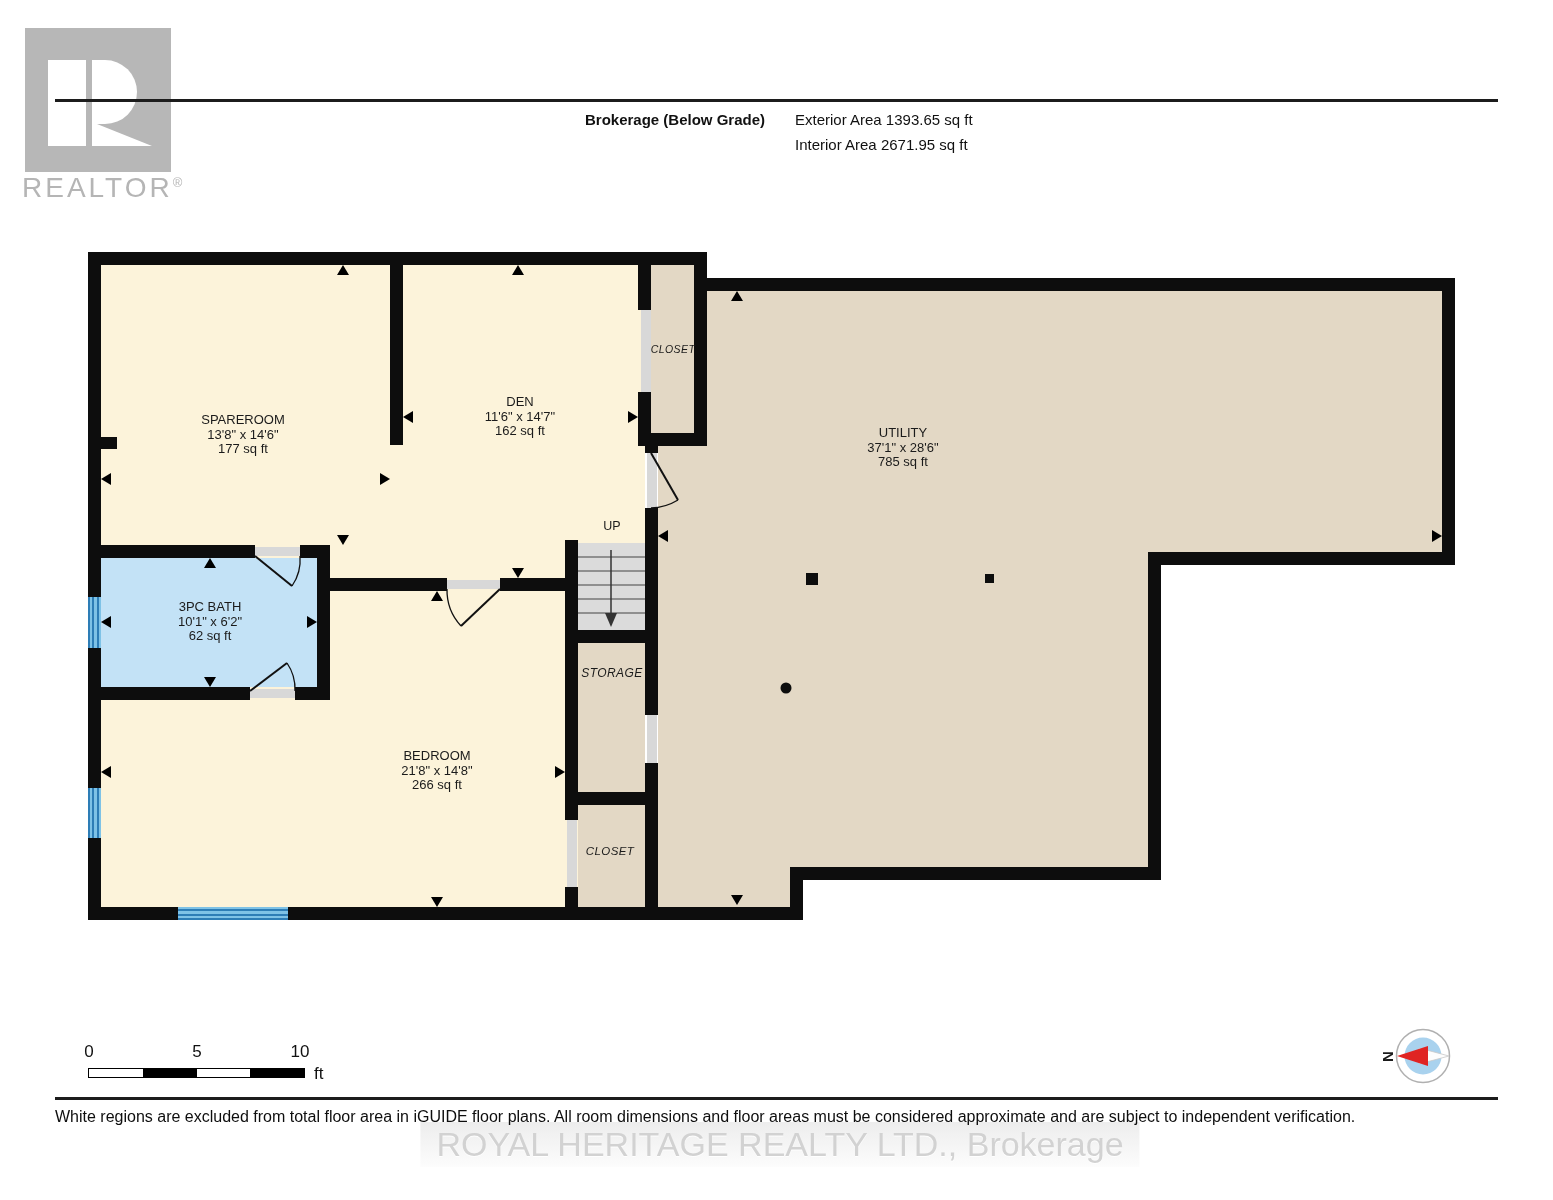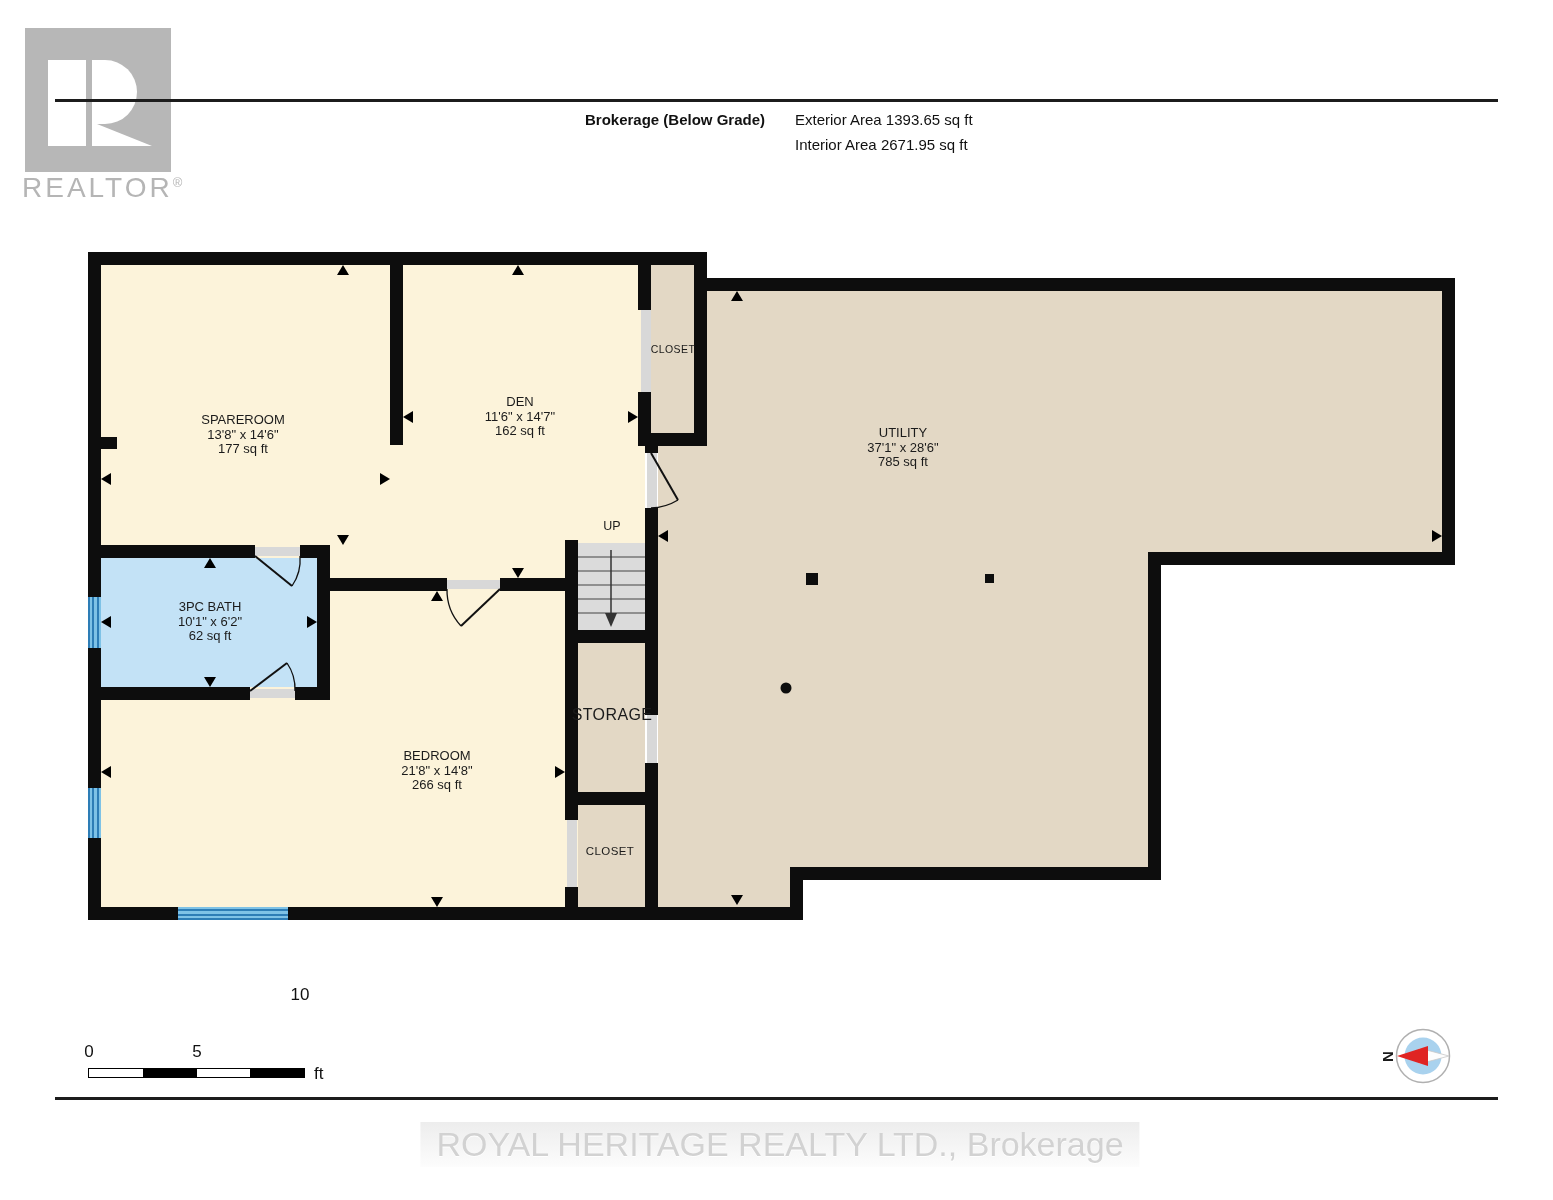--- a/index.html
+++ b/index.html
@@ -22,21 +22,21 @@
   
   .arr{position:absolute;display:block;width:0;height:0;z-index:5;}
   .au{border-left:6px solid transparent;border-right:6px solid transparent;border-bottom:10px solid #000;}
   .ad{border-left:6px solid transparent;border-right:6px solid transparent;border-top:10px solid #000;}
   .al{border-top:6px solid transparent;border-bottom:6px solid transparent;border-right:10px solid #000;}
   .ar{border-top:6px solid transparent;border-bottom:6px solid transparent;border-left:10px solid #000;}
   
   .room-label{position:absolute;transform:translate(-50%,-50%);text-align:center;z-index:6;
               font-size:13px;line-height:14.5px;color:#1b1b1b;white-space:nowrap;}
   .small-label{position:absolute;transform:translate(-50%,-50%);text-align:center;z-index:6;
-               font-size:10.5px;color:#1b1b1b;white-space:nowrap;letter-spacing:.4px;}
+               font-size:10.5px;color:#1b1b1b;white-space:nowrap;letter-spacing:.4px;font-style:italic;}
   .up-label{position:absolute;transform:translate(-50%,-50%);z-index:6;font-size:12.5px;color:#1b1b1b;}
   
   .title{position:absolute;left:0;top:55px;width:100%;text-align:center;font-size:28px;font-weight:bold;z-index:8;}
   .rule{position:absolute;left:55px;width:1443px;background:#1c1c1c;z-index:8;}
   .sub-bold{position:absolute;font-size:15px;font-weight:bold;z-index:8;}
   .sub-reg{position:absolute;font-size:15px;z-index:8;}
   
   .realtor-text{position:absolute;left:22px;top:172px;font-size:28px;color:#b5b5b5;letter-spacing:3px;z-index:2;}
   .realtor-text sup{font-size:13px;}
   
@@ -164,21 +164,21 @@
     <div>3PC BATH</div>
     <div>10'1" x 6'2"</div>
     <div>62 sq ft</div>
   </div>
   <div class="room-label" style="left:437px;top:771px;">
     <div>BEDROOM</div>
     <div>21'8" x 14'8"</div>
     <div>266 sq ft</div>
   </div>
   <div class="small-label" style="left:673px;top:349px;">CLOSET</div>
-  <div class="small-label" style="left:612px;top:715px;font-size:16px;">STORAGE</div>
+  <div class="small-label" style="left:612px;top:673px;font-size:12px;">STORAGE</div>
   <div class="small-label" style="left:610px;top:851px;font-size:11.5px;">CLOSET</div>
   <div class="up-label" style="left:612px;top:526px;">UP</div>
 
   <svg class="overlay" width="1553" height="1200">
 
     <g stroke="#444" stroke-width="1.2">
       <line x1="578" y1="557" x2="645" y2="557"></line>
       <line x1="578" y1="571" x2="645" y2="571"></line>
       <line x1="578" y1="585" x2="645" y2="585"></line>
       <line x1="578" y1="599" x2="645" y2="599"></line>
@@ -218,24 +218,25 @@
       <circle cx="1423" cy="1056" r="26.5" fill="#ffffff" stroke="#b0b0b0" stroke-width="1.5"></circle>
       <circle cx="1423" cy="1056" r="18.5" fill="#a9d2ee"></circle>
       <polygon points="1449,1056 1419,1048 1419,1064" fill="#fdfdfd" stroke="#c8c8c8" stroke-width="0.8"></polygon>
       <polygon points="1397,1056 1428,1046 1428,1066" fill="#e02423"></polygon>
       <text x="1381" y="1062" transform="rotate(-90 1387 1056)" font-size="15" font-weight="bold" fill="#1a1a1a">N</text>
     </g>
   </svg>
 
   <div class="scale-num" style="left:89px;top:1042px;">0</div>
   <div class="scale-num" style="left:197px;top:1042px;">5</div>
-  <div class="scale-num" style="left:300px;top:985px;">10</div>
+  <div class="scale-num" style="left:300px;top:1042px;">10</div>
   <div class="scale-bar">
     <i style="background:#fff;"></i>
     <i style="background:#000;"></i>
     <i style="background:#fff;"></i>
     <i style="background:#000;"></i>
   </div>
   <div class="scale-ft">ft</div>
   <div class="rule" style="top:1097px;height:3px;"></div>
   <div class="watermark">ROYAL HERITAGE REALTY LTD., Brokerage</div>
+  <div class="disclaimer">White regions are excluded from total floor area in iGUIDE floor plans. All room dimensions and floor areas must be considered approximate and are subject to independent verification.</div>
 
 </div>
 
 </body></html>

